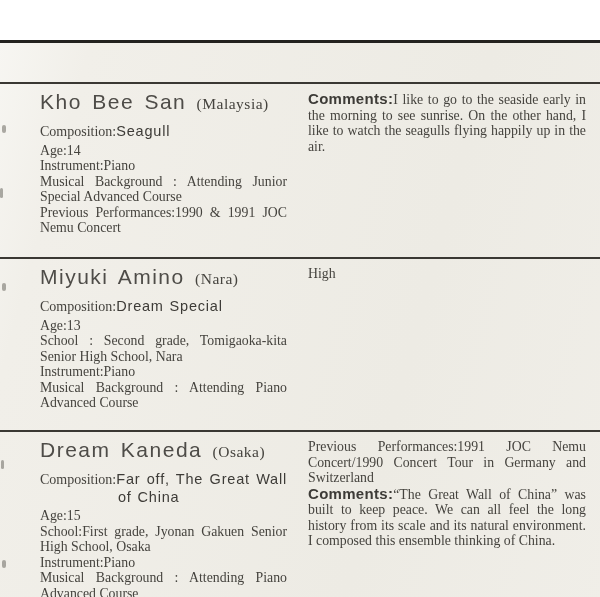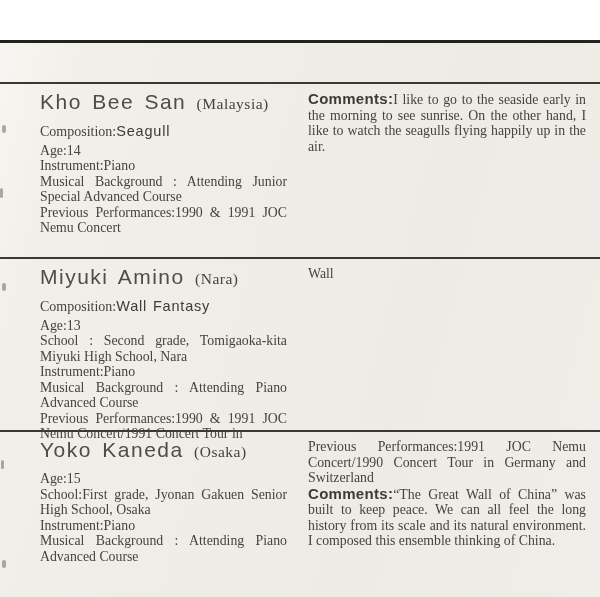--- a/index.html
+++ b/index.html
@@ -92,35 +92,35 @@
       <p class="field">Previous Performances:1990 &amp; 1991 JOC Nemu Concert</p>
     </div>
     <div class="rightcol">
       <p class="rpara"><span class="comments-label">Comments:</span><span>I like to go to the seaside early in the morning to see sunrise. On the other hand, I like to watch the seagulls flying happily up in the air.</span></p>
     </div>
   </div>
 
   <div class="section sec-2">
     <div class="leftcol">
       <p class="name-line"><span>Miyuki Amino</span> <span class="origin">(Nara)</span></p>
-      <p class="comp-line"><span>Composition:</span><span class="comp-value">Wall Fantasy</span></p>
+      <p class="comp-line"><span>Composition:</span><span class="comp-value">Dream Special</span></p>
       <p class="field">Age:13</p>
-      <p class="field">School : Second grade, Tomigaoka-kita Miyuki High School, Nara</p>
+      <p class="field">School : Second grade, Tomigaoka-kita Senior High School, Nara</p>
       <p class="field">Instrument:Piano</p>
       <p class="field">Musical Background : Attending Piano Advanced Course</p>
-      <p class="field">Previous Performances:1990 &amp; 1991 JOC Nemu Concert/1991 Concert Tour in</p>
     </div>
     <div class="rightcol">
-      <p class="rpara">Wall</p>
+      <p class="rpara">High</p>
     </div>
   </div>
 
   <div class="section sec-3">
     <div class="leftcol">
-      <p class="name-line"><span>Yoko Kaneda</span> <span class="origin">(Osaka)</span></p>
+      <p class="name-line"><span>Dream Kaneda</span> <span class="origin">(Osaka)</span></p>
+      <p class="comp-line"><span>Composition:</span><span class="comp-value">Far off, The Great Wall of China</span></p>
       <p class="field">Age:15</p>
       <p class="field">School:First grade, Jyonan Gakuen Senior High School, Osaka</p>
       <p class="field">Instrument:Piano</p>
       <p class="field">Musical Background : Attending Piano Advanced Course</p>
     </div>
     <div class="rightcol">
       <p class="rpara">Previous Performances:1991 JOC Nemu Concert/1990 Concert Tour in Germany and Switzerland</p>
       <p class="rpara"><span class="comments-label">Comments:</span><span>“The Great Wall of China” was built to keep peace. We can all feel the long history from its scale and its natural environment. I composed this ensemble thinking of China.</span> </p>
     </div>
   </div>

